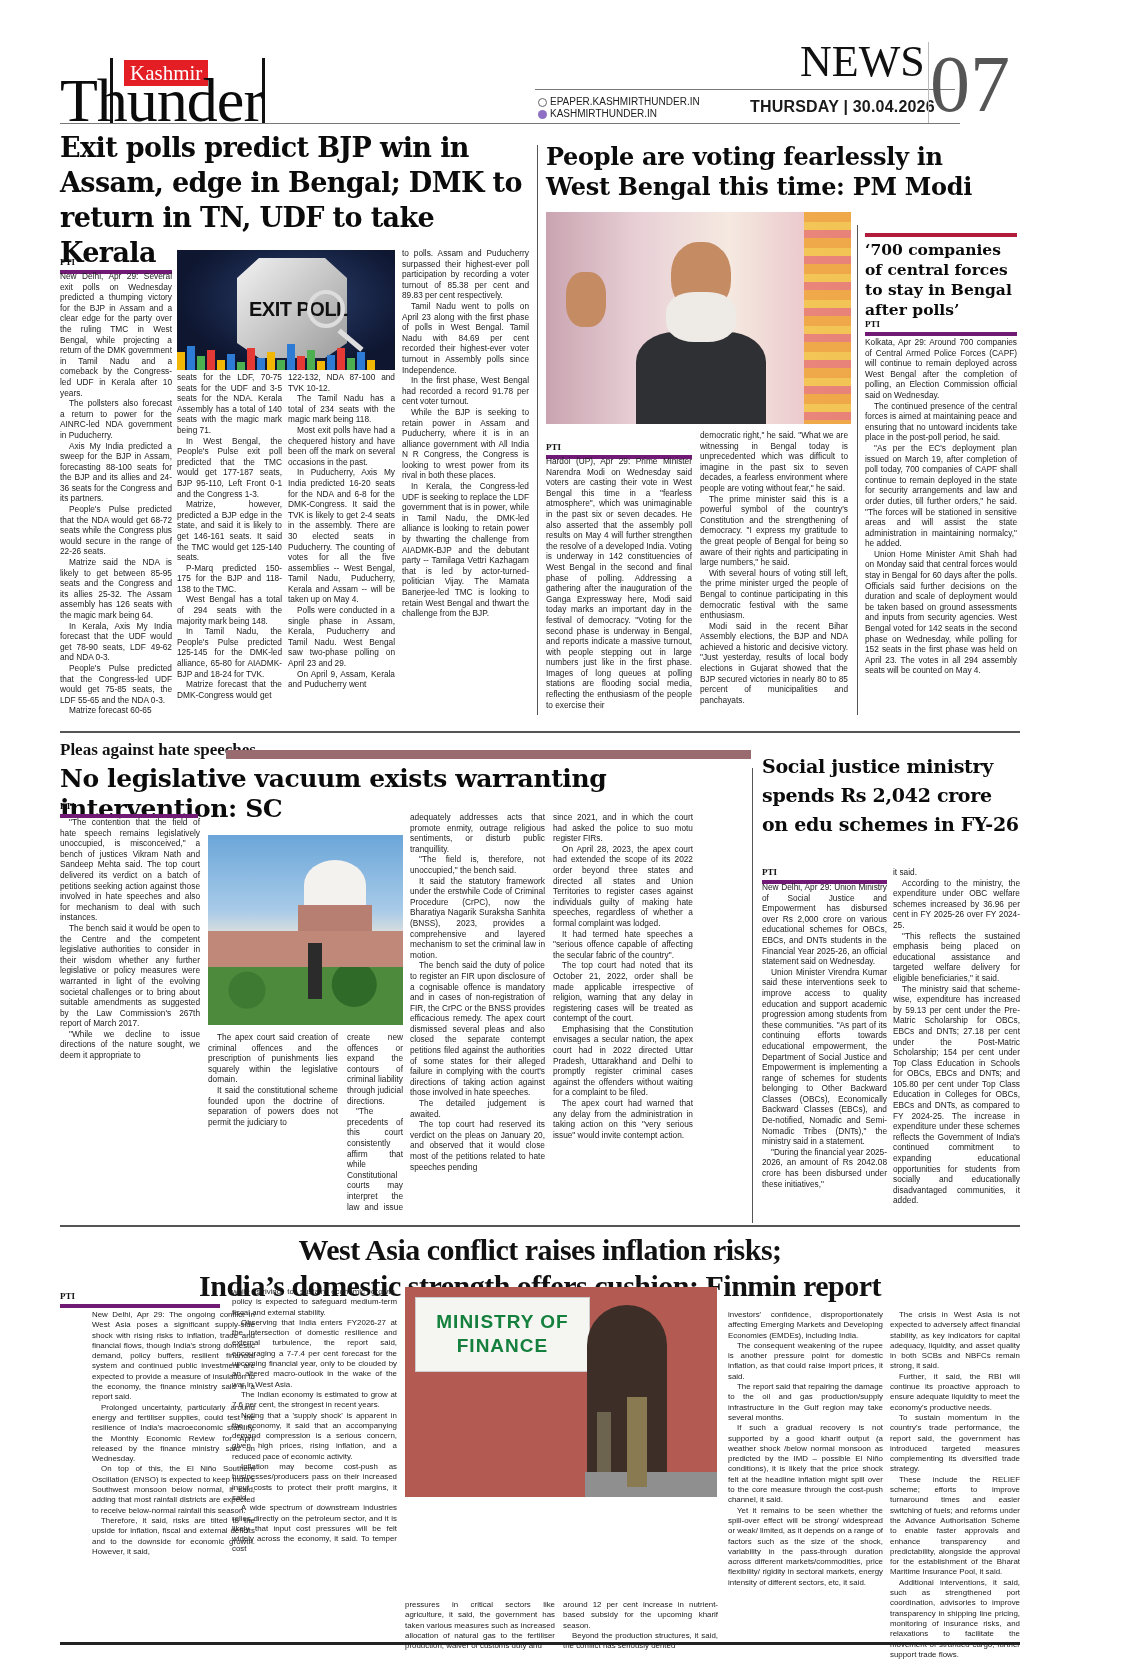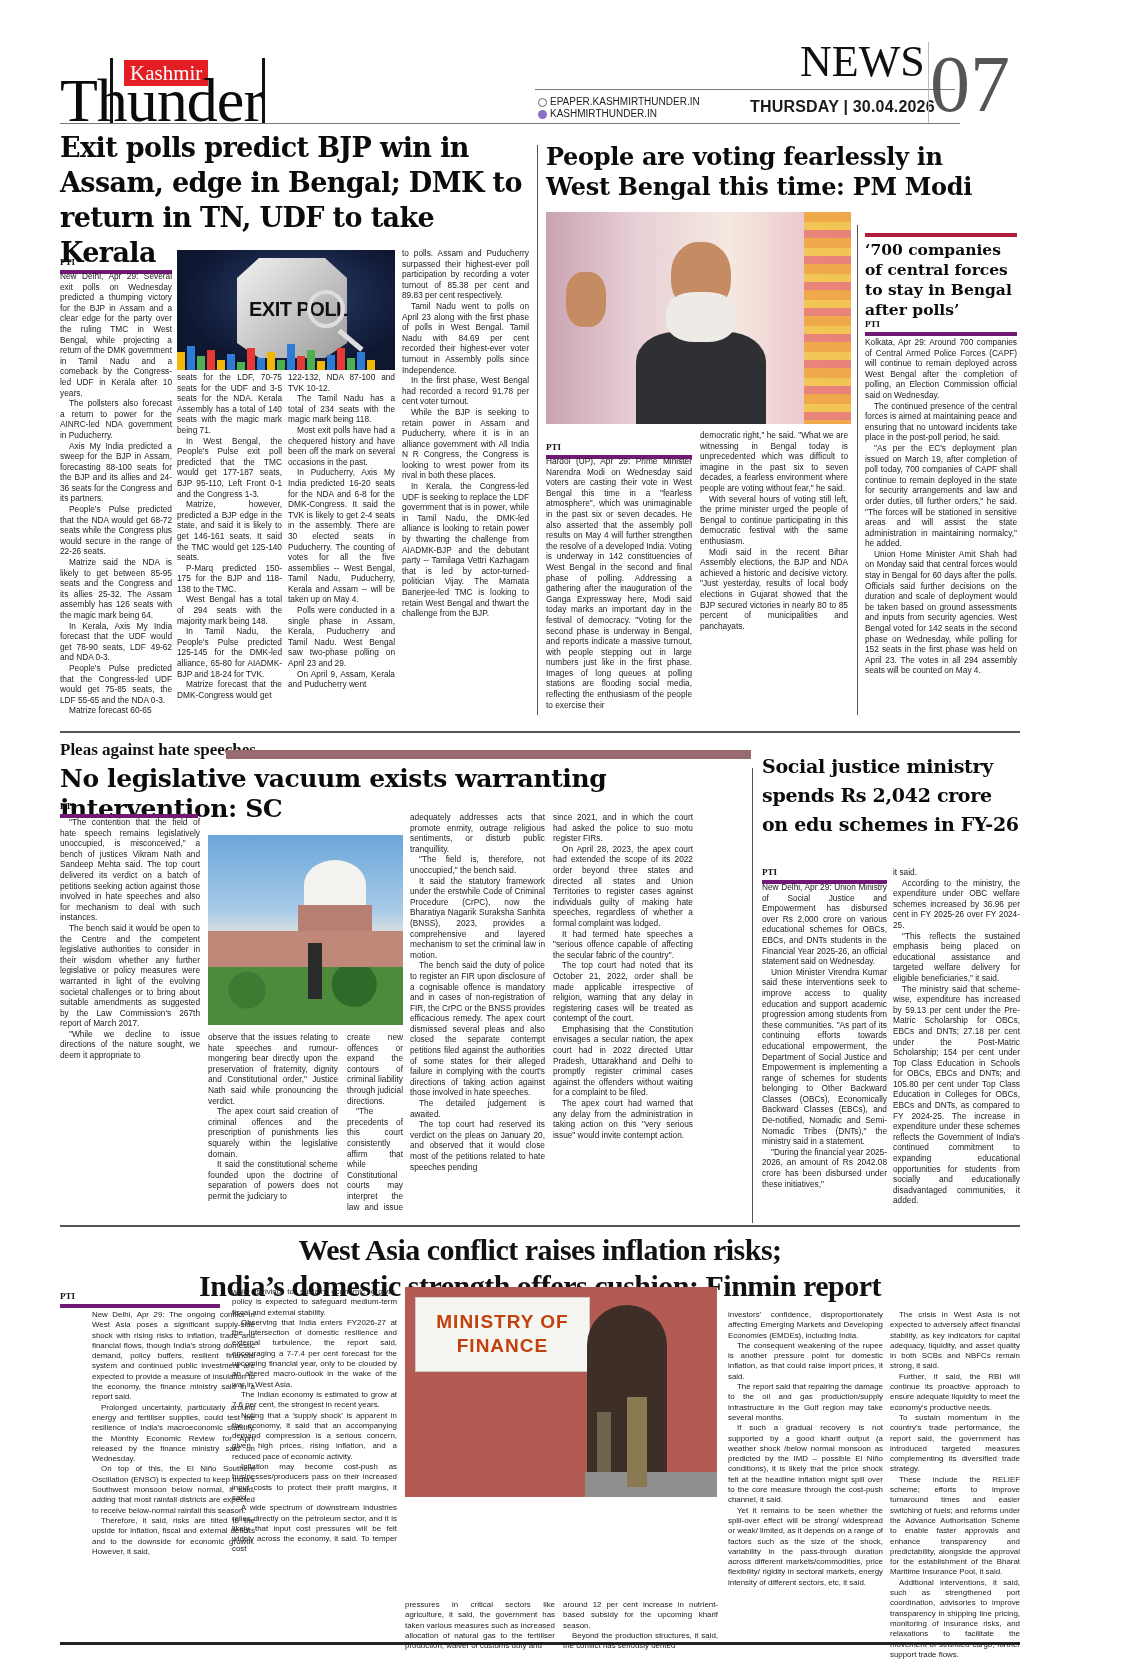--- a/index.html
+++ b/index.html
@@ -56,21 +56,21 @@
   
   .sc-img { position: absolute; left: 208px; top: 835px; width: 195px; height: 190px; background: linear-gradient(180deg, #6ba6d9 0%, #a8cbe8 40%, #e8e3da 55%); overflow: hidden; }
   .sc-dome { position: absolute; left: 96px; top: 25px; width: 62px; height: 50px; border-radius: 50% 50% 0 0; background: #f4f2ee; }
   .sc-drum { position: absolute; left: 90px; top: 70px; width: 74px; height: 26px; background: #b77f72; }
   .sc-wing { position: absolute; left: 0; top: 96px; width: 195px; height: 42px; background: #c08879; }
   .sc-garden { position: absolute; left: 0; top: 132px; width: 195px; height: 58px; background: radial-gradient(circle at 20% 40%, #3f7a32 0 18px, transparent 19px), radial-gradient(circle at 75% 30%, #2f6a28 0 22px, transparent 23px), #4d8a3c; }
   .sc-statue { position: absolute; left: 100px; top: 108px; width: 14px; height: 56px; background: #2b2b2b; }
 
   
   .fin-img { position: absolute; left: 405px; top: 1287px; width: 312px; height: 210px; background: #b35b52; overflow: hidden; }
-  .fin-sign { position: absolute; left: 10px; top: 10px; width: 175px; height: 75px; background: #f5f5f2; border: 1px solid #ccc; font-family: "Liberation Sans", sans-serif; font-weight: bold; color: #c2410c; text-align: center; font-size: 19px; line-height: 24px; padding-top: 12px; letter-spacing: 1px; }
+  .fin-sign { position: absolute; left: 10px; top: 10px; width: 175px; height: 75px; background: #f5f5f2; border: 1px solid #ccc; font-family: "Liberation Sans", sans-serif; font-weight: bold; color: #15803d; text-align: center; font-size: 19px; line-height: 24px; padding-top: 12px; letter-spacing: 1px; }
   .fin-door { position: absolute; left: 182px; top: 18px; width: 80px; height: 192px; border-radius: 40px 40px 0 0; background: #3d2f28; }
   .fin-guard1 { position: absolute; left: 222px; top: 110px; width: 20px; height: 90px; background: #8a7a52; }
   .fin-guard2 { position: absolute; left: 192px; top: 125px; width: 14px; height: 60px; background: #6d6450; }
   .fin-floor { position: absolute; left: 180px; top: 185px; width: 132px; height: 25px; background: #8f8f8f; }
 
   .pleas-kicker { position: absolute; font-family: "Liberation Serif", serif; font-weight: bold; font-size: 17px; }
   .pleas-bar { position: absolute; height: 9px; background: #9a6b6e; }
   .fin-headline { position: absolute; left: 60px; top: 1232px; width: 960px; text-align: center; font-family: "Liberation Serif", serif; font-weight: bold; font-size: 30px; line-height: 36px; letter-spacing: -0.5px; color: #111; }
   .fin-col { font-size: 7.9px; line-height: 10.3px; }
 </style>
@@ -179,20 +179,21 @@
     <div class="modi-face"></div>
     <div class="modi-beard"></div>
     <div class="modi-hand"></div>
   </div>
   <div class="byline" style="left:546px; top:441px; width:146px;">PTI</div>
   <div class="col" style="left:546px; top:456px; width:146px;">
     <p class="first">Hardoi (UP), Apr 29: Prime Minister Narendra Modi on Wednesday said voters are casting their vote in West Bengal this time in a "fearless atmosphere", which was unimaginable in the past six or seven decades. He also asserted that the assembly poll results on May 4 will further strengthen the resolve of a developed India. Voting is underway in 142 constituencies of West Bengal in the second and final phase of polling. Addressing a gathering after the inauguration of the Ganga Expressway here, Modi said today marks an important day in the festival of democracy. "Voting for the second phase is underway in Bengal, and reports indicate a massive turnout, with people stepping out in large numbers just like in the first phase. Images of long queues at polling stations are flooding social media, reflecting the enthusiasm of the people to exercise their</p>
   </div>
   <div class="col" style="left:700px; top:430px; width:148px;">
     <p class="first">democratic right," he said. "What we are witnessing in Bengal today is unprecedented which was difficult to imagine in the past six to seven decades, a fearless environment where people are voting without fear," he said.</p>
+    <p>The prime minister said this is a powerful symbol of the country's Constitution and the strengthening of democracy. "I express my gratitude to the great people of Bengal for being so aware of their rights and participating in large numbers," he said.</p>
     <p>With several hours of voting still left, the prime minister urged the people of Bengal to continue participating in this democratic festival with the same enthusiasm.</p>
     <p>Modi said in the recent Bihar Assembly elections, the BJP and NDA achieved a historic and decisive victory. "Just yesterday, results of local body elections in Gujarat showed that the BJP secured victories in nearly 80 to 85 percent of municipalities and panchayats.</p>
   </div>
 </article>
 
 <div class="vrule" style="left:857px; top:225px; height:490px;"></div>
 
 <article>
   <div class="red-bar" style="left:865px; top:233px; width:152px; height:4px;"></div>
   <h2 class="headline" style="left:865px; top:240px; width:155px; font-size:15.5px; line-height:20px;">‘700 companies of central forces to stay in Bengal after polls’</h2>
@@ -218,21 +219,20 @@
     <div class="sc-wing"></div>
     <div class="sc-garden"></div>
     <div class="sc-statue"></div>
   </div>
   <div class="col" style="left:60px; top:817px; width:140px;">
     <p>"The contention that the field of hate speech remains legislatively unoccupied, is misconceived," a bench of justices Vikram Nath and Sandeep Mehta said. The top court delivered its verdict on a batch of petitions seeking action against those involved in hate speeches and also for mechanism to deal with such instances.</p>
     <p>The bench said it would be open to the Centre and the competent legislative authorities to consider in their wisdom whether any further legislative or policy measures were warranted in light of the evolving societal challenges or to bring about suitable amendments as suggested by the Law Commission's 267th report of March 2017.</p>
     <p>"While we decline to issue directions of the nature sought, we deem it appropriate to</p>
   </div>
   <div class="col" style="left:208px; top:1032px; width:130px;">
-    <p class="first">observe that the issues relating to hate speeches and rumour-mongering bear directly upon the preservation of fraternity, dignity and Constitutional order," Justice Nath said while pronouncing the verdict.</p>
     <p>The apex court said creation of criminal offences and the prescription of punishments lies squarely within the legislative domain.</p>
     <p>It said the constitutional scheme founded upon the doctrine of separation of powers does not permit the judiciary to</p>
   </div>
   <div class="col" style="left:347px; top:1032px; width:56px; overflow:hidden; height:180px;">
     <p class="first">create new offences or expand the contours of criminal liability through judicial directions.</p>
     <p>"The precedents of this court consistently affirm that while Constitutional courts may interpret the law and issue directions to secure the enforcement of fundamental rights, they cannot legislate or compel legislation," the bench said.</p>
 
   </div>
   <div class="col" style="left:410px; top:812px; width:135px;">
     <p class="first">adequately addresses acts that promote enmity, outrage religious sentiments, or disturb public tranquillity.</p>

